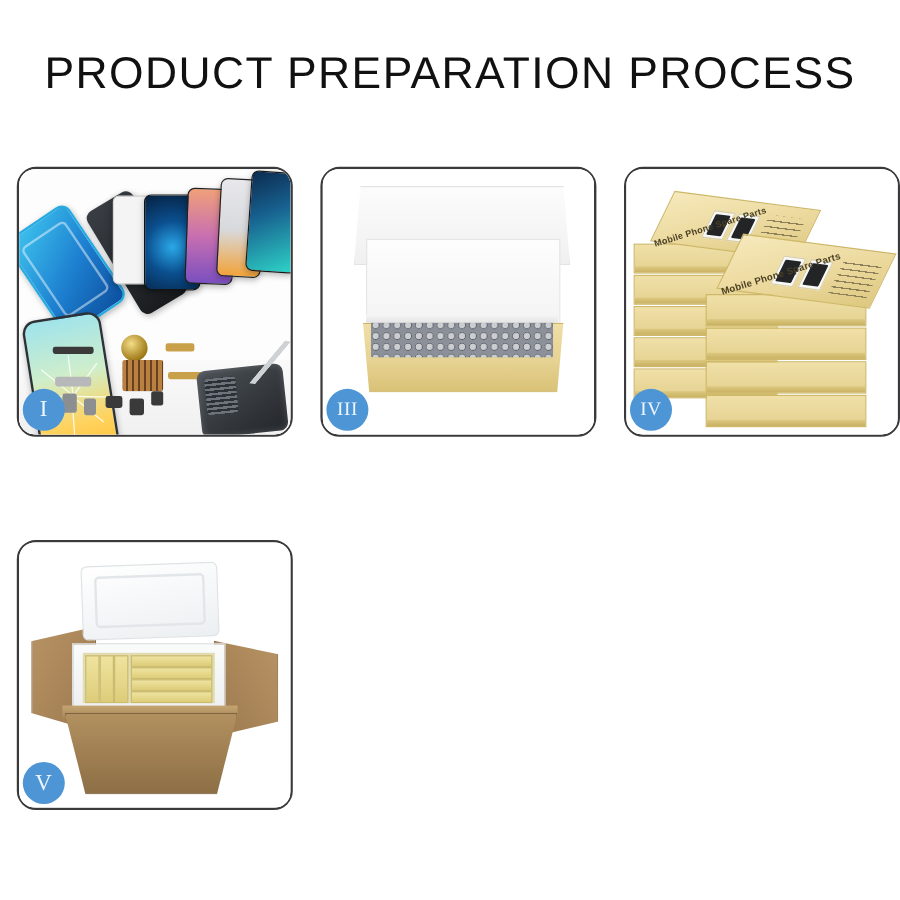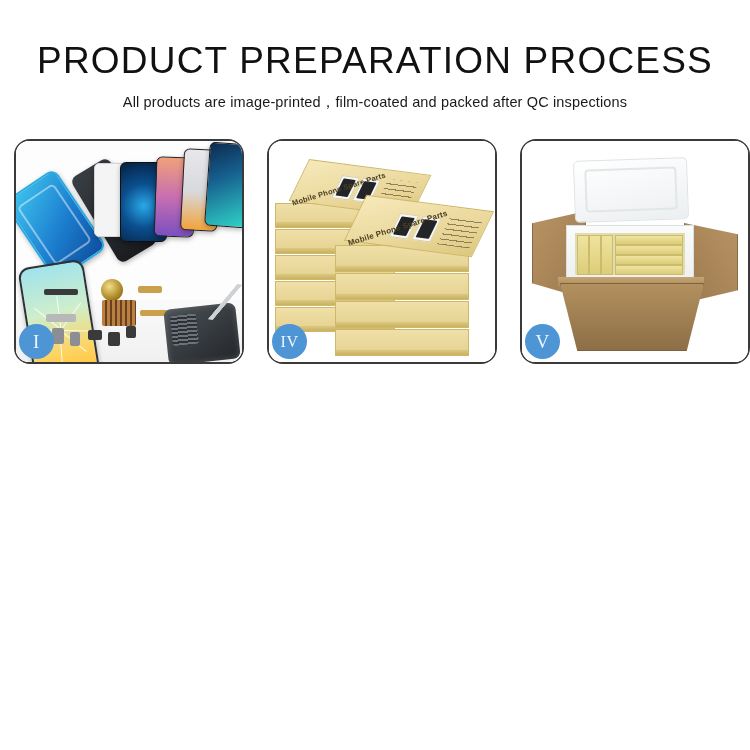--- a/index.html
+++ b/index.html
@@ -376,21 +376,20 @@
     position:absolute; background:#a07f55; opacity:.95;
   }
   .c6-tape.a { left:46px; top:92px; width:17px; height:21px; transform:rotate(4deg); }
   .c6-tape.b { left:50px; top:152px; width:17px; height:20px; transform:rotate(4deg); }
 </style>
 </head>
 <body>
 
 <div class="header">
   <h1 class="title">PRODUCT PREPARATION PROCESS</h1>
-  <p class="subtitle">All products are image-printed，film-coated and packed after QC inspections</p>
 </div>
 
 <div class="grid">
 
   <div class="panel">
     <div class="panel-inner">
       <div class="scene1">
         <div class="s1-shadow"></div>
         <div class="ph ph-a"></div>
         <div class="ph ph-b"></div>
@@ -426,20 +425,32 @@
           <div class="pt" style="left:110px;top:46px;width:10px;height:12px;"></div>
           <div class="backplate"></div>
           <div class="tweezer"></div>
         </div>
       </div>
     </div>
     <div class="badge">I</div>
   </div>
 
 
+  <div class="panel">
+    <div class="panel-inner">
+      <div class="scene3">
+        <div class="b3-lid"></div>
+        <div class="b3-foamback"></div>
+        <div class="b3-body"></div>
+        <div class="b3-bubbles"></div>
+        <div class="b3-rim"></div>
+      </div>
+    </div>
+    <div class="badge wide">III</div>
+  </div>
 
   <div class="panel">
     <div class="panel-inner">
       <div class="scene4">
         <div class="stackwrap">
 
           <div class="sbox" style="left:6px;top:62px;width:118px;height:23px;">
               <div class="edge"></div>
             </div>
           <div class="sbox" style="left:6px;top:88px;width:118px;height:23px;">

